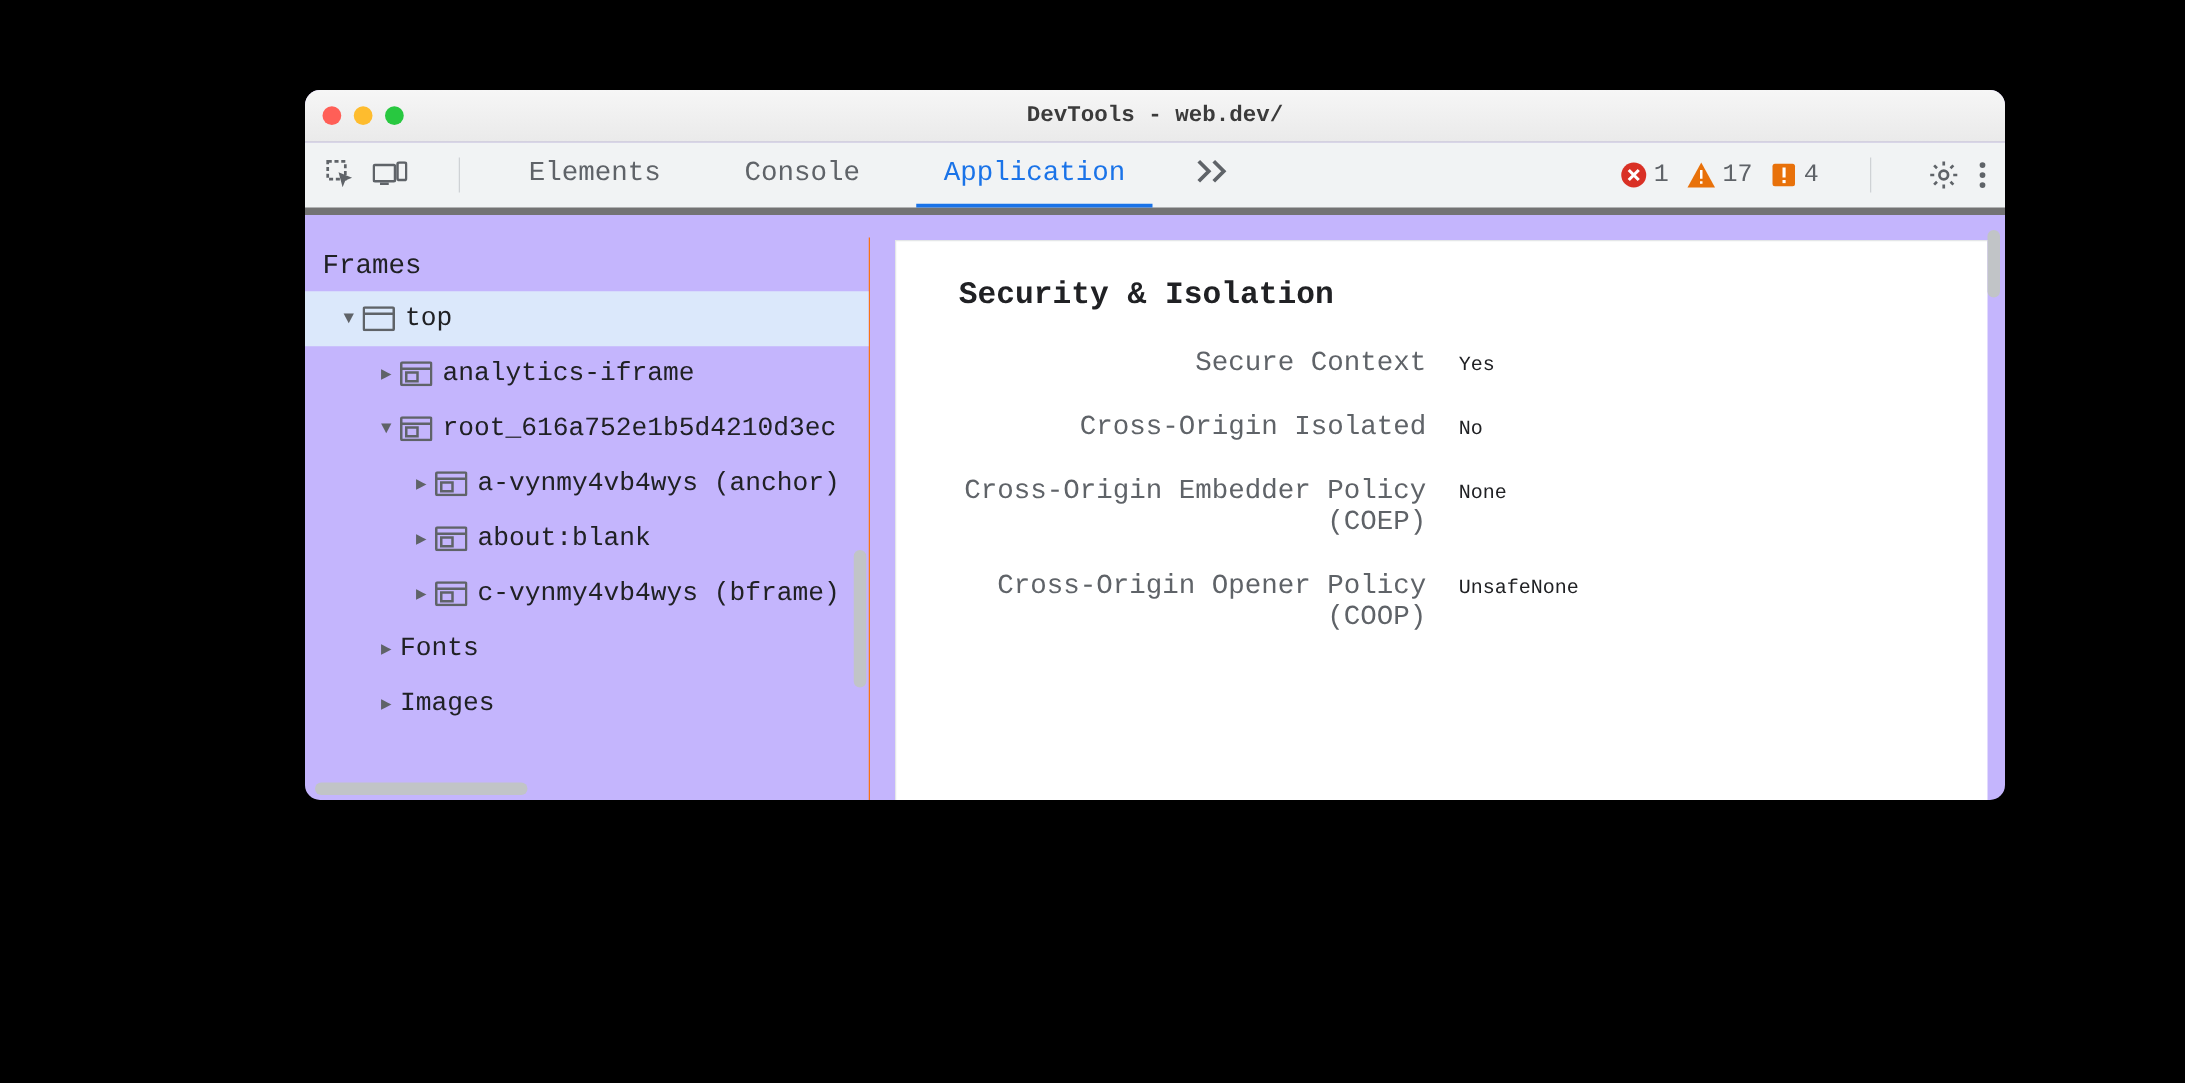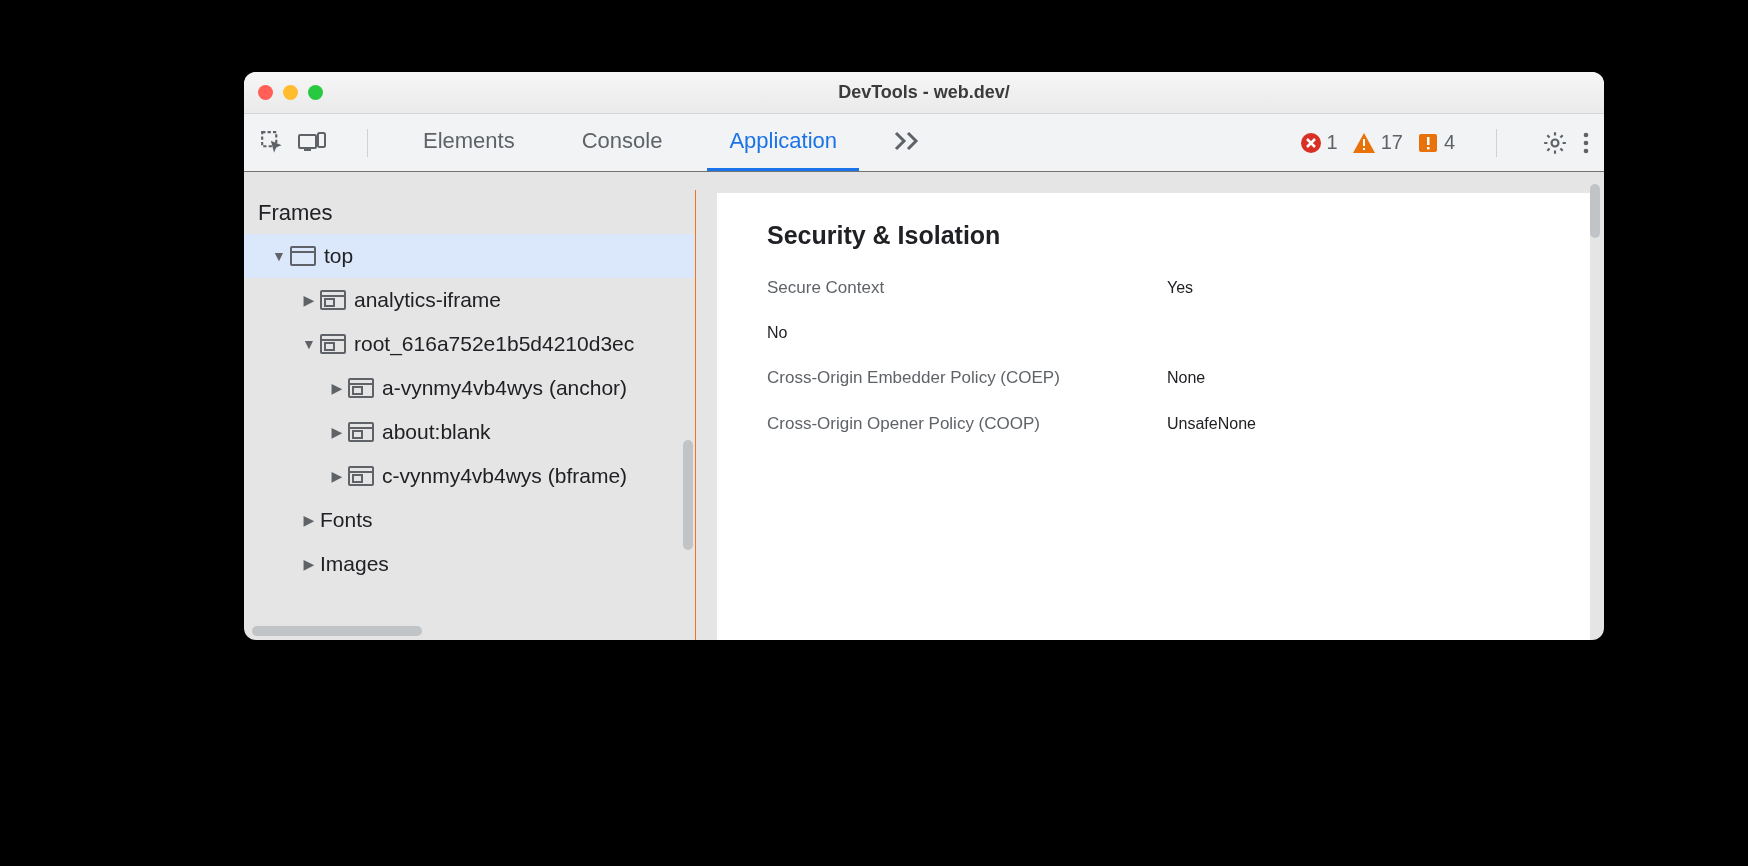--- a/index.html
+++ b/index.html
@@ -11,26 +11,27 @@
     height: 866px;
     display: flex;
     align-items: flex-start;
     justify-content: center;
   }
   .window {
     margin-top: 72px;
     margin-left: 100px;
     width: 1360px;
     height: 568px;
-    background: #e5e5e5;
+    background: #c4b5fd;
     border-radius: 12px;
     box-shadow: 0 25px 50px rgba(0,0,0,0.6);
     overflow: hidden;
     display: flex;
     flex-direction: column;
+    font-family: Liberation Mono, monospace;
   }
   
   .titlebar {
     height: 42px;
     background: linear-gradient(#f6f6f6,#eaeaea);
     border-bottom: 1px solid #d6d6d6;
     display: flex;
     align-items: center;
     position: relative;
     flex-shrink: 0;
@@ -42,21 +43,21 @@
   .tl.green { background:#28c840; }
   .title {
     position:absolute; left:0; right:0; text-align:center;
     font-size:18px; font-weight:600; color:#3b3b3b;
     pointer-events:none;
   }
   
   .toolbar {
     height: 58px;
     background: #f1f3f4;
-    border-bottom: 1px solid #737373;
+    border-bottom: 6px solid #737373;
     display:flex; align-items:center;
     padding: 0 8px;
     flex-shrink:0;
     gap: 23px;
   }
   .tool-icons { display:flex; align-items:center; gap:12px; padding:0 8px;}
   .sep { width:1px; height:28px; background:#cfd2d5; margin:0 10px;}
   .tab {
     padding: 0 22px;
     height: 100%;
@@ -117,21 +118,21 @@
   }
   .detail-inner {
     position:absolute; left:20px; right:14px; top:20px; bottom:0;
     border-left:1px solid #e4e6e8;
     border-top:1px solid #e4e6e8;
     background:#fff;
     padding: 28px 30px 30px 50px;
   }
   .section-title { font-size:25px; font-weight:700; color:#202124; margin-bottom:28px;}
   .kv { display:flex; align-items:baseline; margin:26px 0;}
-  .kv .k { width:400px; text-align:left; font-size:17px; color:#5f6368; padding-right:26px;}
+  .kv .k { width:400px; text-align:right; font-size:22px; color:#5f6368; padding-right:26px;}
   .kv .v { font-size:16px; color:#202124; }
   .detail-scrollbar-v {
     position:absolute; right:4px; top:12px; width:10px; height:54px;
     background:#c1c4c7; border-radius:5px;
   }
   svg { display:block; }
 </style>
 </head>
 <body>
 
@@ -321,20 +322,21 @@
 
     <div class="detail">
       <div class="detail-inner">
         <div class="section-title">Security &amp; Isolation</div>
         <div id="kvlist">
             <div class="kv">
               <div class="k">Secure Context</div>
               <div class="v">Yes</div>
             </div>
             <div class="kv">
+              <div class="k">Cross-Origin Isolated</div>
               <div class="v">No</div>
             </div>
             <div class="kv">
               <div class="k">Cross-Origin Embedder Policy (COEP)</div>
               <div class="v">None</div>
             </div>
             <div class="kv">
               <div class="k">Cross-Origin Opener Policy (COOP)</div>
               <div class="v">UnsafeNone</div>
             </div>

